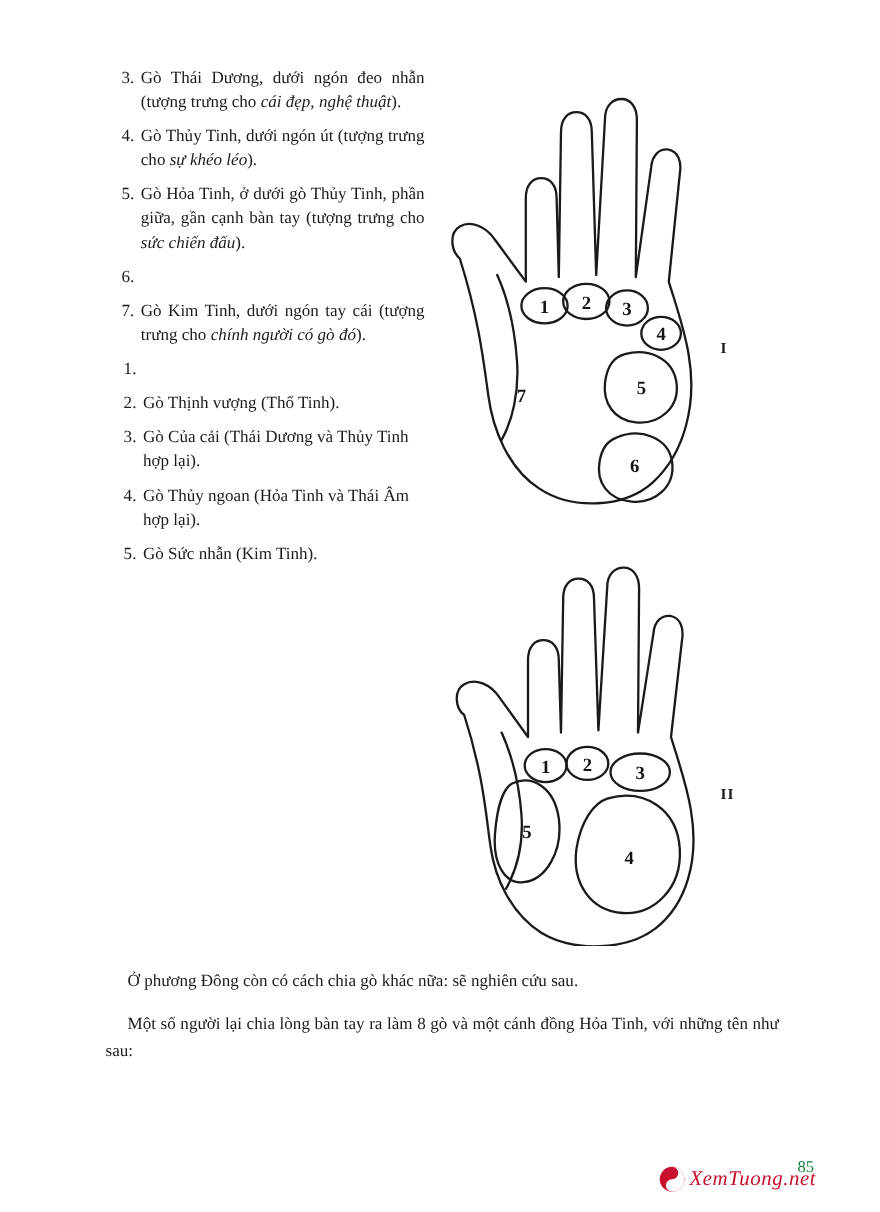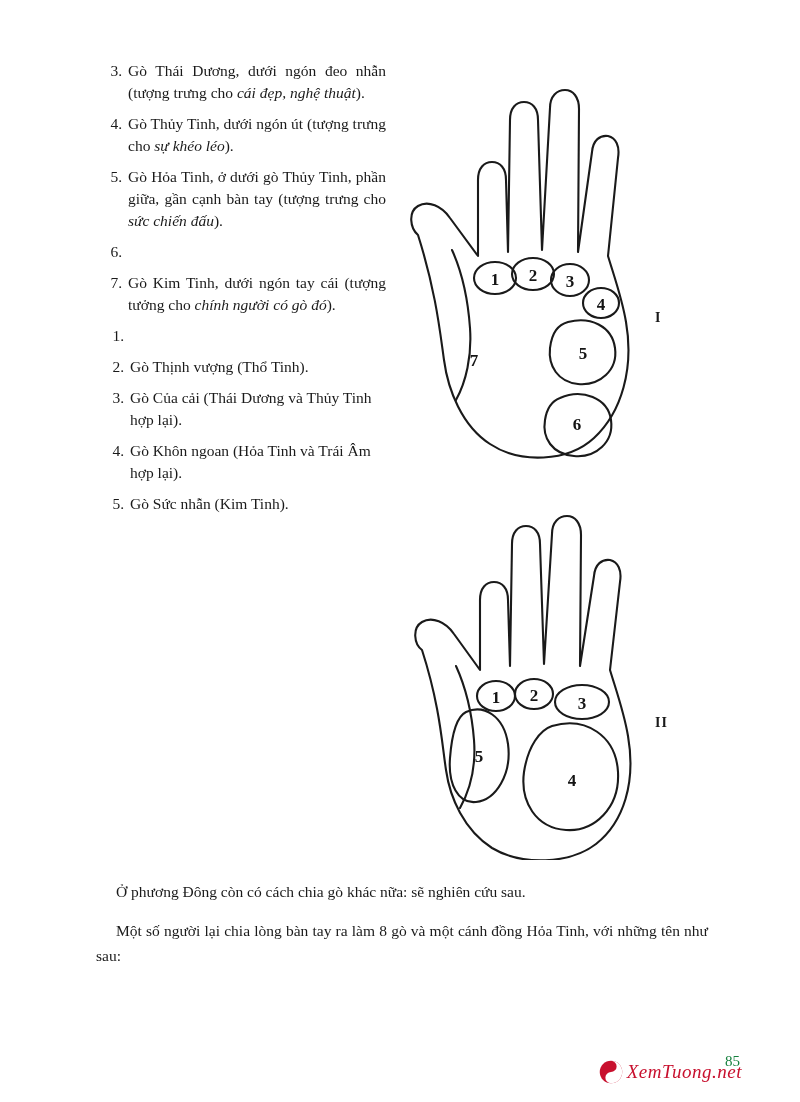--- a/index.html
+++ b/index.html
@@ -183,40 +183,40 @@
       </li>
       <li>
         <span class="num">5.</span>
         <span class="itxt"><span>Gò Hỏa Tinh, ở dưới gò Thủy Tinh, phần giữa, gần cạnh bàn tay (tượng trưng cho </span><i>sức chiến đấu</i><span>).</span></span>
       </li>
       <li>
         <span class="num">6.</span>
       </li>
       <li>
         <span class="num">7.</span>
-        <span class="itxt"><span>Gò Kim Tinh, dưới ngón tay cái (tượng tưởng cho </span><i>chính người có gò đó</i><span>).</span></span>
+        <span class="itxt"><span>Gò Kim Tinh, dưới ngón tay cái (tượng trưng cho </span><i>chính người có gò đó</i><span>).</span></span>
       </li>
     </ul>
 
 
     <ul class="sublist">
       <li>
         <span class="num">1.</span>
       </li>
       <li>
         <span class="num">2.</span>
         <span class="itxt">Gò Thịnh vượng (Thổ Tinh).</span>
       </li>
       <li>
         <span class="num">3.</span>
         <span class="itxt">Gò Của cải (Thái Dương và Thủy Tinh hợp lại).</span>
       </li>
       <li>
         <span class="num">4.</span>
-        <span class="itxt">Gò Khôn ngoan (Hỏa Tinh và Trái Âm hợp lại).</span>
+        <span class="itxt">Gò Thủy ngoan (Hỏa Tinh và Thái Âm hợp lại).</span>
       </li>
       <li>
         <span class="num">5.</span>
         <span class="itxt">Gò Sức nhẫn (Kim Tinh).</span>
       </li>
     </ul>
   </div>
 
   <div class="figure" id="figure-one">
     <svg viewBox="0 0 300 420" width="300" height="420" fill="none" stroke="#1a1a1a" stroke-width="2.1" stroke-linecap="round" stroke-linejoin="round">

